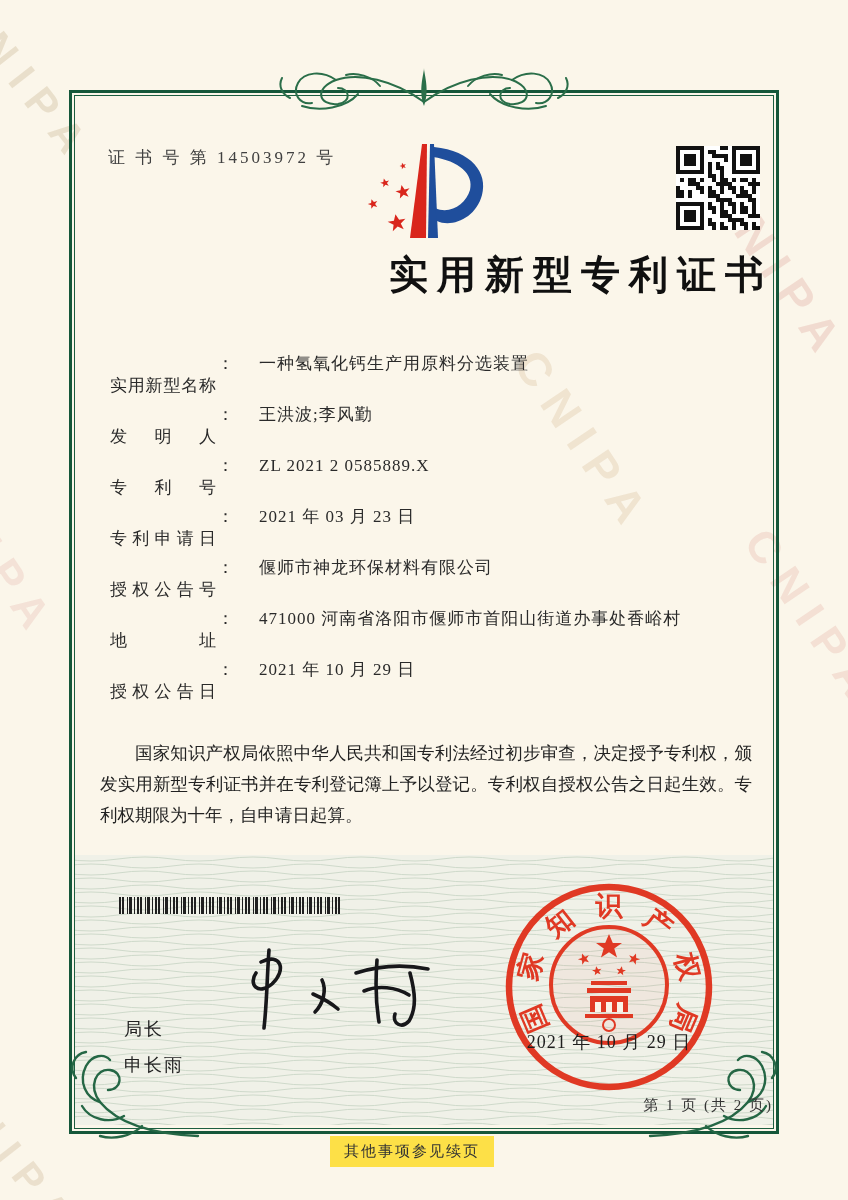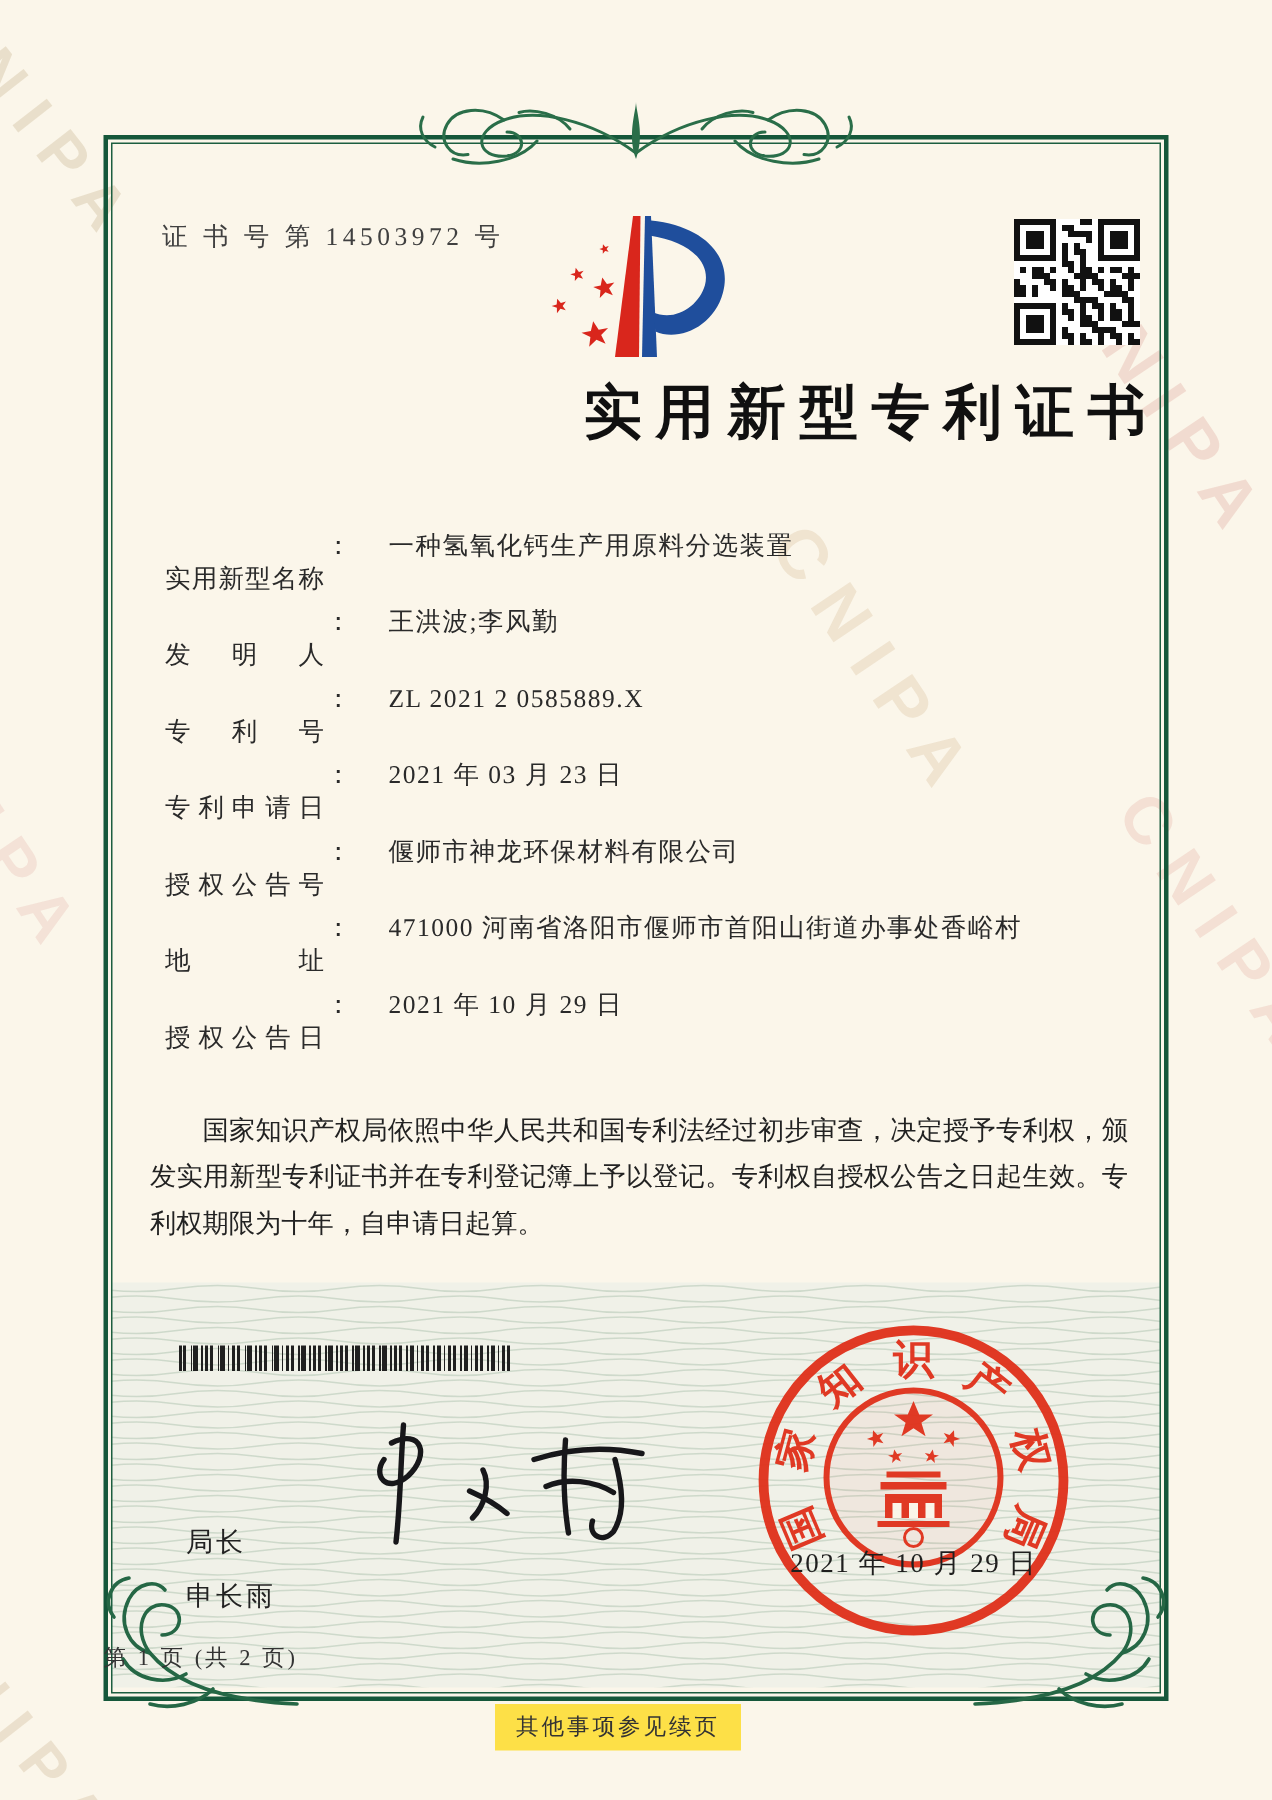--- a/index.html
+++ b/index.html
@@ -50,21 +50,21 @@
     background:repeating-linear-gradient(90deg,#202020 0 2px,transparent 2px 3px,#202020 3px 5px,transparent 5px 8px,#202020 8px 9px,transparent 9px 10px,#202020 10px 13px,transparent 13px 15px,#202020 15px 16px,transparent 16px 18px);}
 
   .director{position:absolute;left:124px;top:1012px;font-family:Liberation Mono, monospace;font-size:18px;color:#222;letter-spacing:2px;line-height:36px;}
   .sig{position:absolute;left:225px;top:942px;}
   .sig path{fill:none;stroke:#17171a;stroke-width:3.6;stroke-linecap:round;stroke-linejoin:round;}
 
   .seal{position:absolute;left:502px;top:880px;opacity:.95;}
   .seal .red{fill:#e0301a;}
   .seal text.ring{font-size:27px;font-weight:bold;fill:#e0301a;}
 
-  .pageinfo{position:absolute;left:69px;top:1096px;width:704px;text-align:left;font-size:15px;letter-spacing:2px;color:#333;}
+  .pageinfo{position:absolute;left:69px;top:1096px;width:704px;text-align:right;font-size:15px;letter-spacing:2px;color:#333;}
   .note{position:absolute;left:330px;top:1136px;background:#fde047;padding:6px 14px;font-size:15px;letter-spacing:2px;color:#333;}
 </style>
 </head>
 <body>
 
 <div class="page">
 
   <div class="wm wm1">CNIPA</div>
   <div class="wm wm2">CNIPA</div>
   <div class="wm wm3">CNIPA</div>

